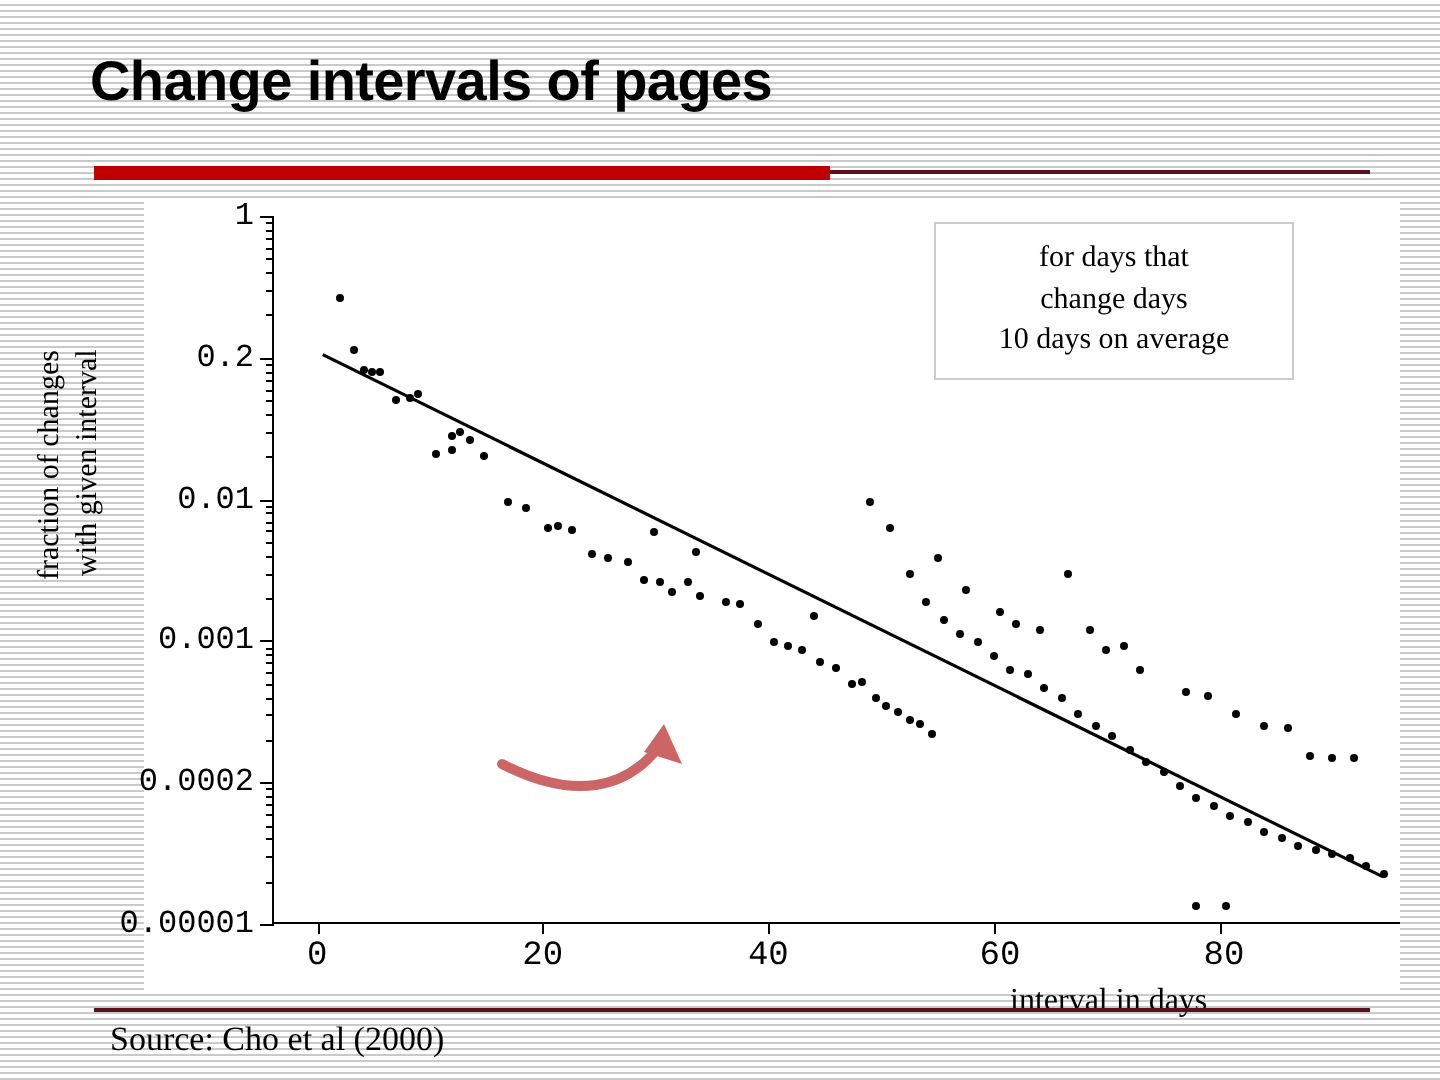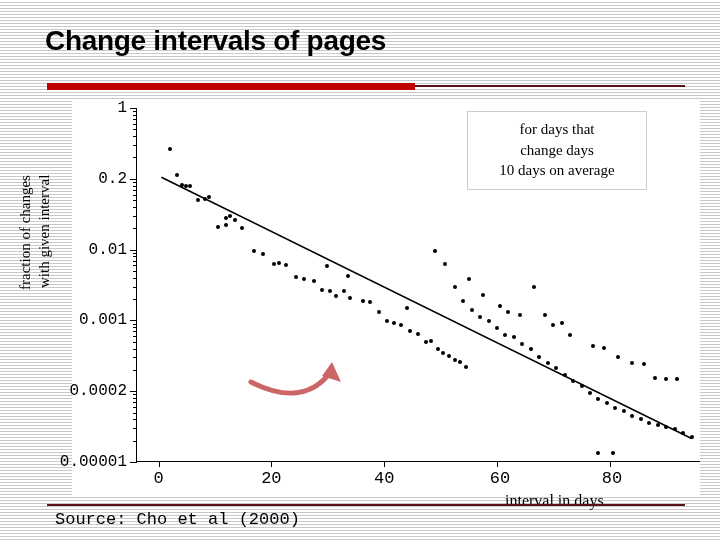--- a/index.html
+++ b/index.html
@@ -212,21 +212,21 @@
     left: 47px;
     top: 504px;
     width: 638px;
     height: 2px;
     background: #5a1018;
   }
   #source-text {
     position: absolute;
     left: 55px;
     top: 510px;
-    font-family: Liberation Mono, monospace;
+    font-family: Liberation Serif, serif;
     font-size: 17px;
     color: #000000;
     white-space: nowrap;
   }
 </style>
 </head>
 <body>
 
 <div id="slide">
 

